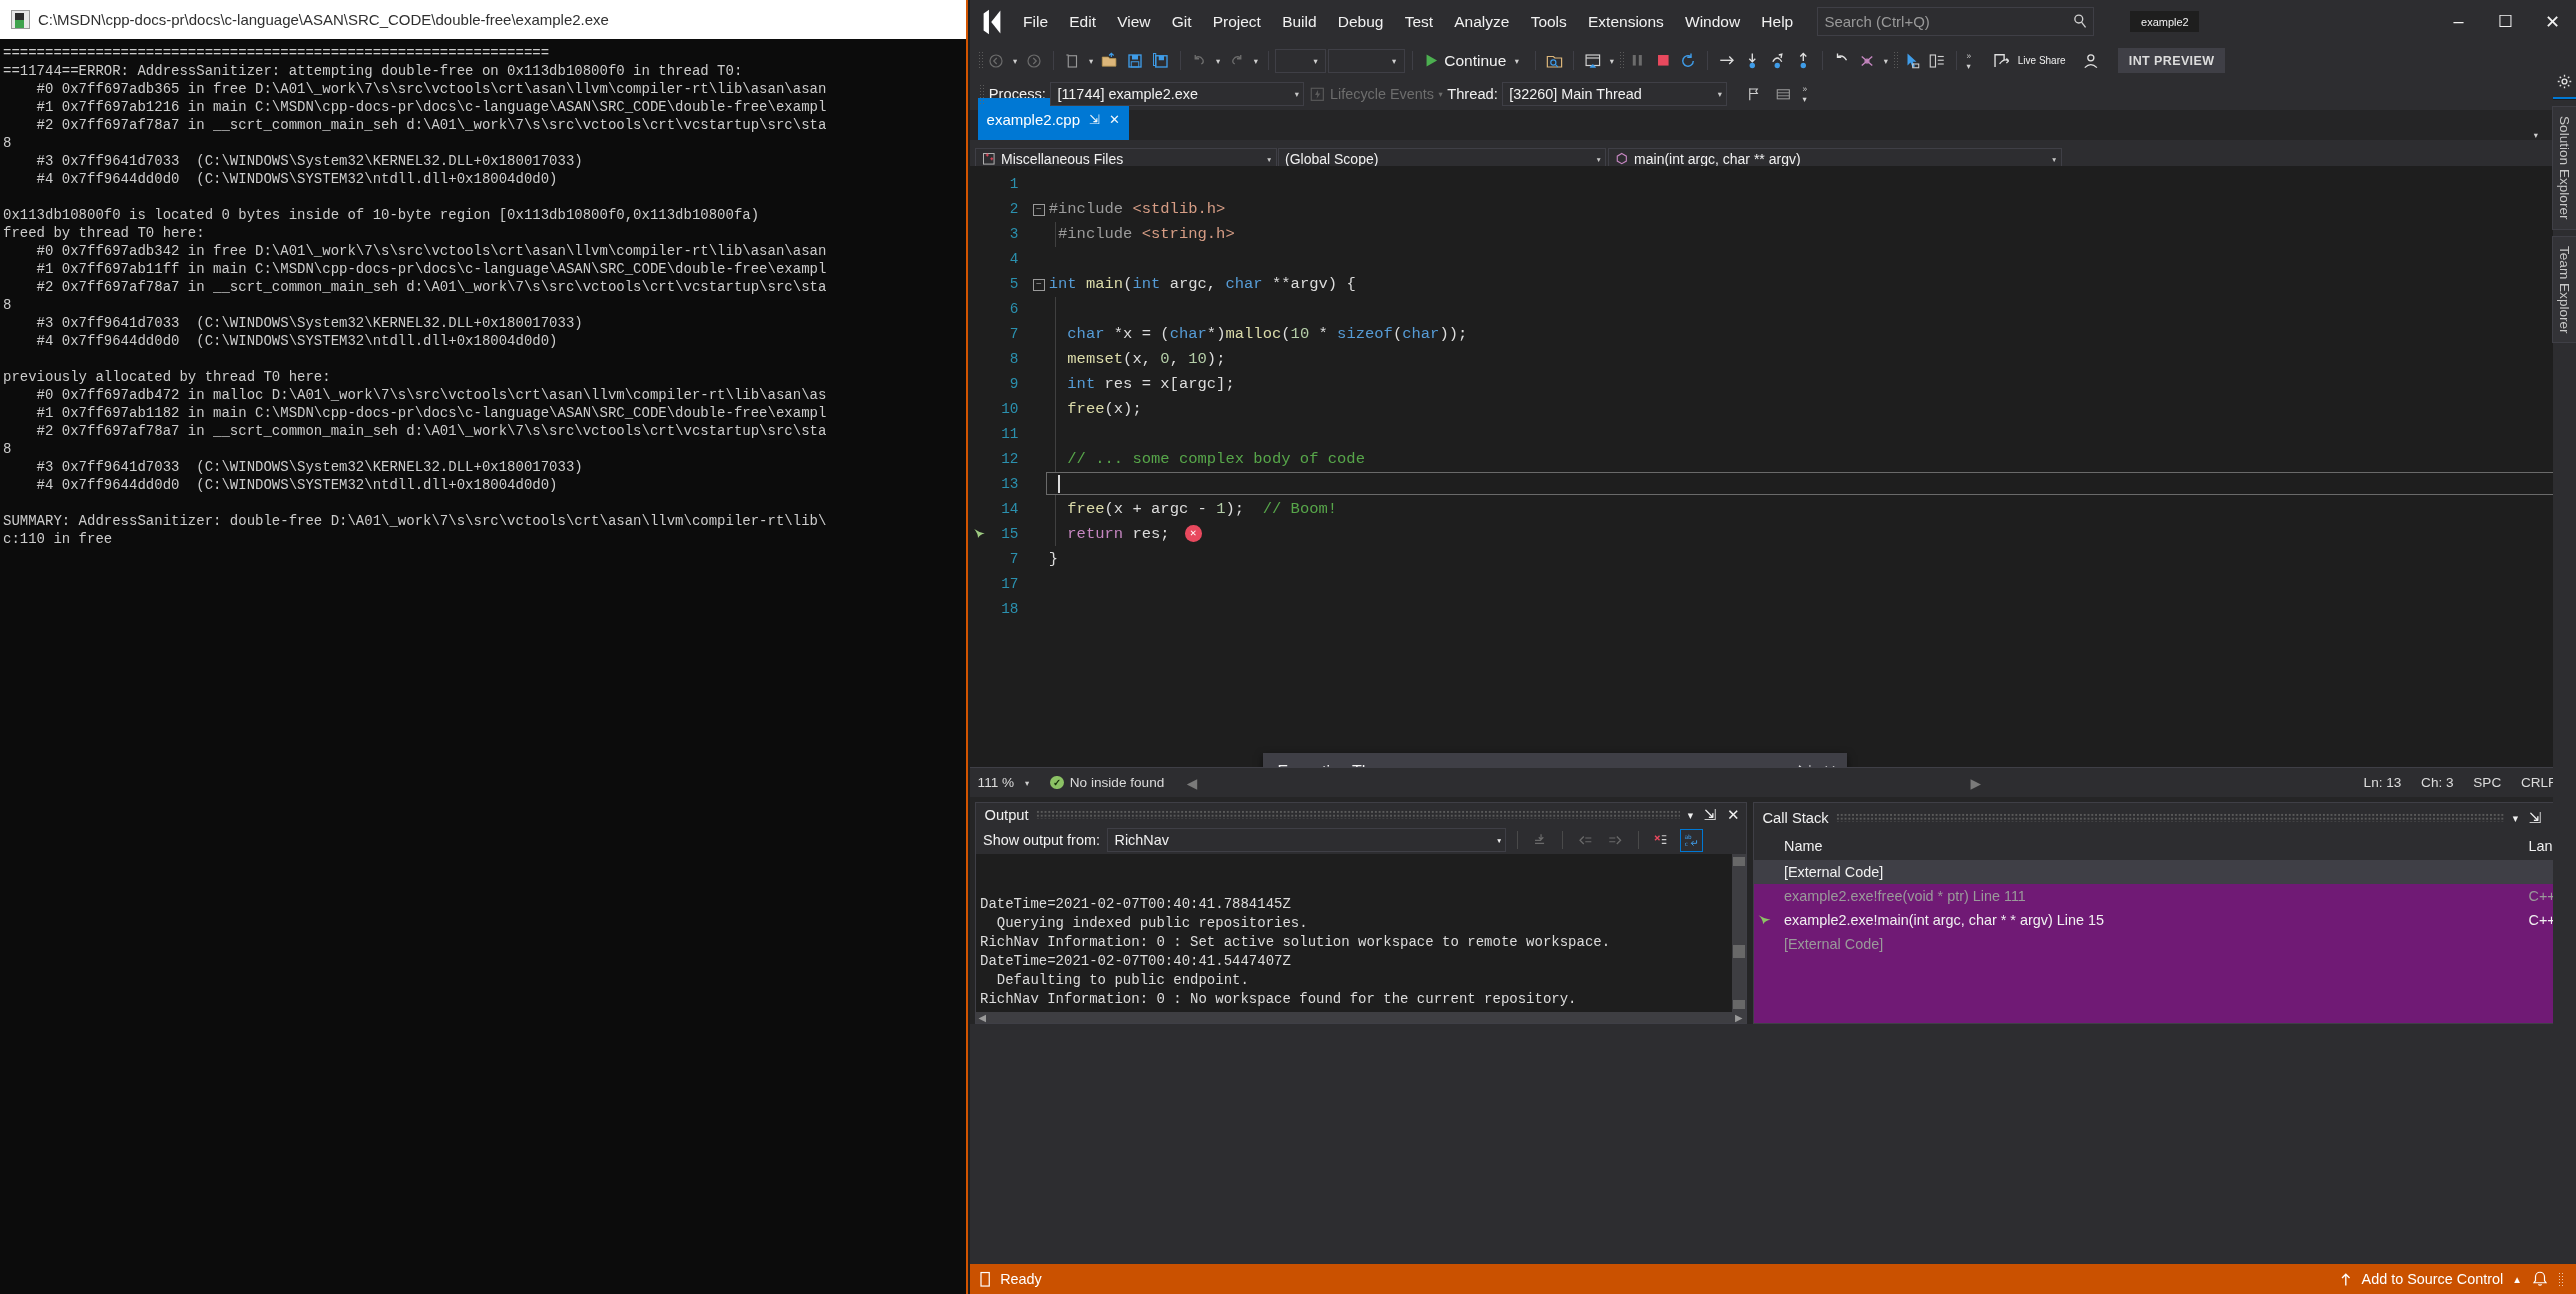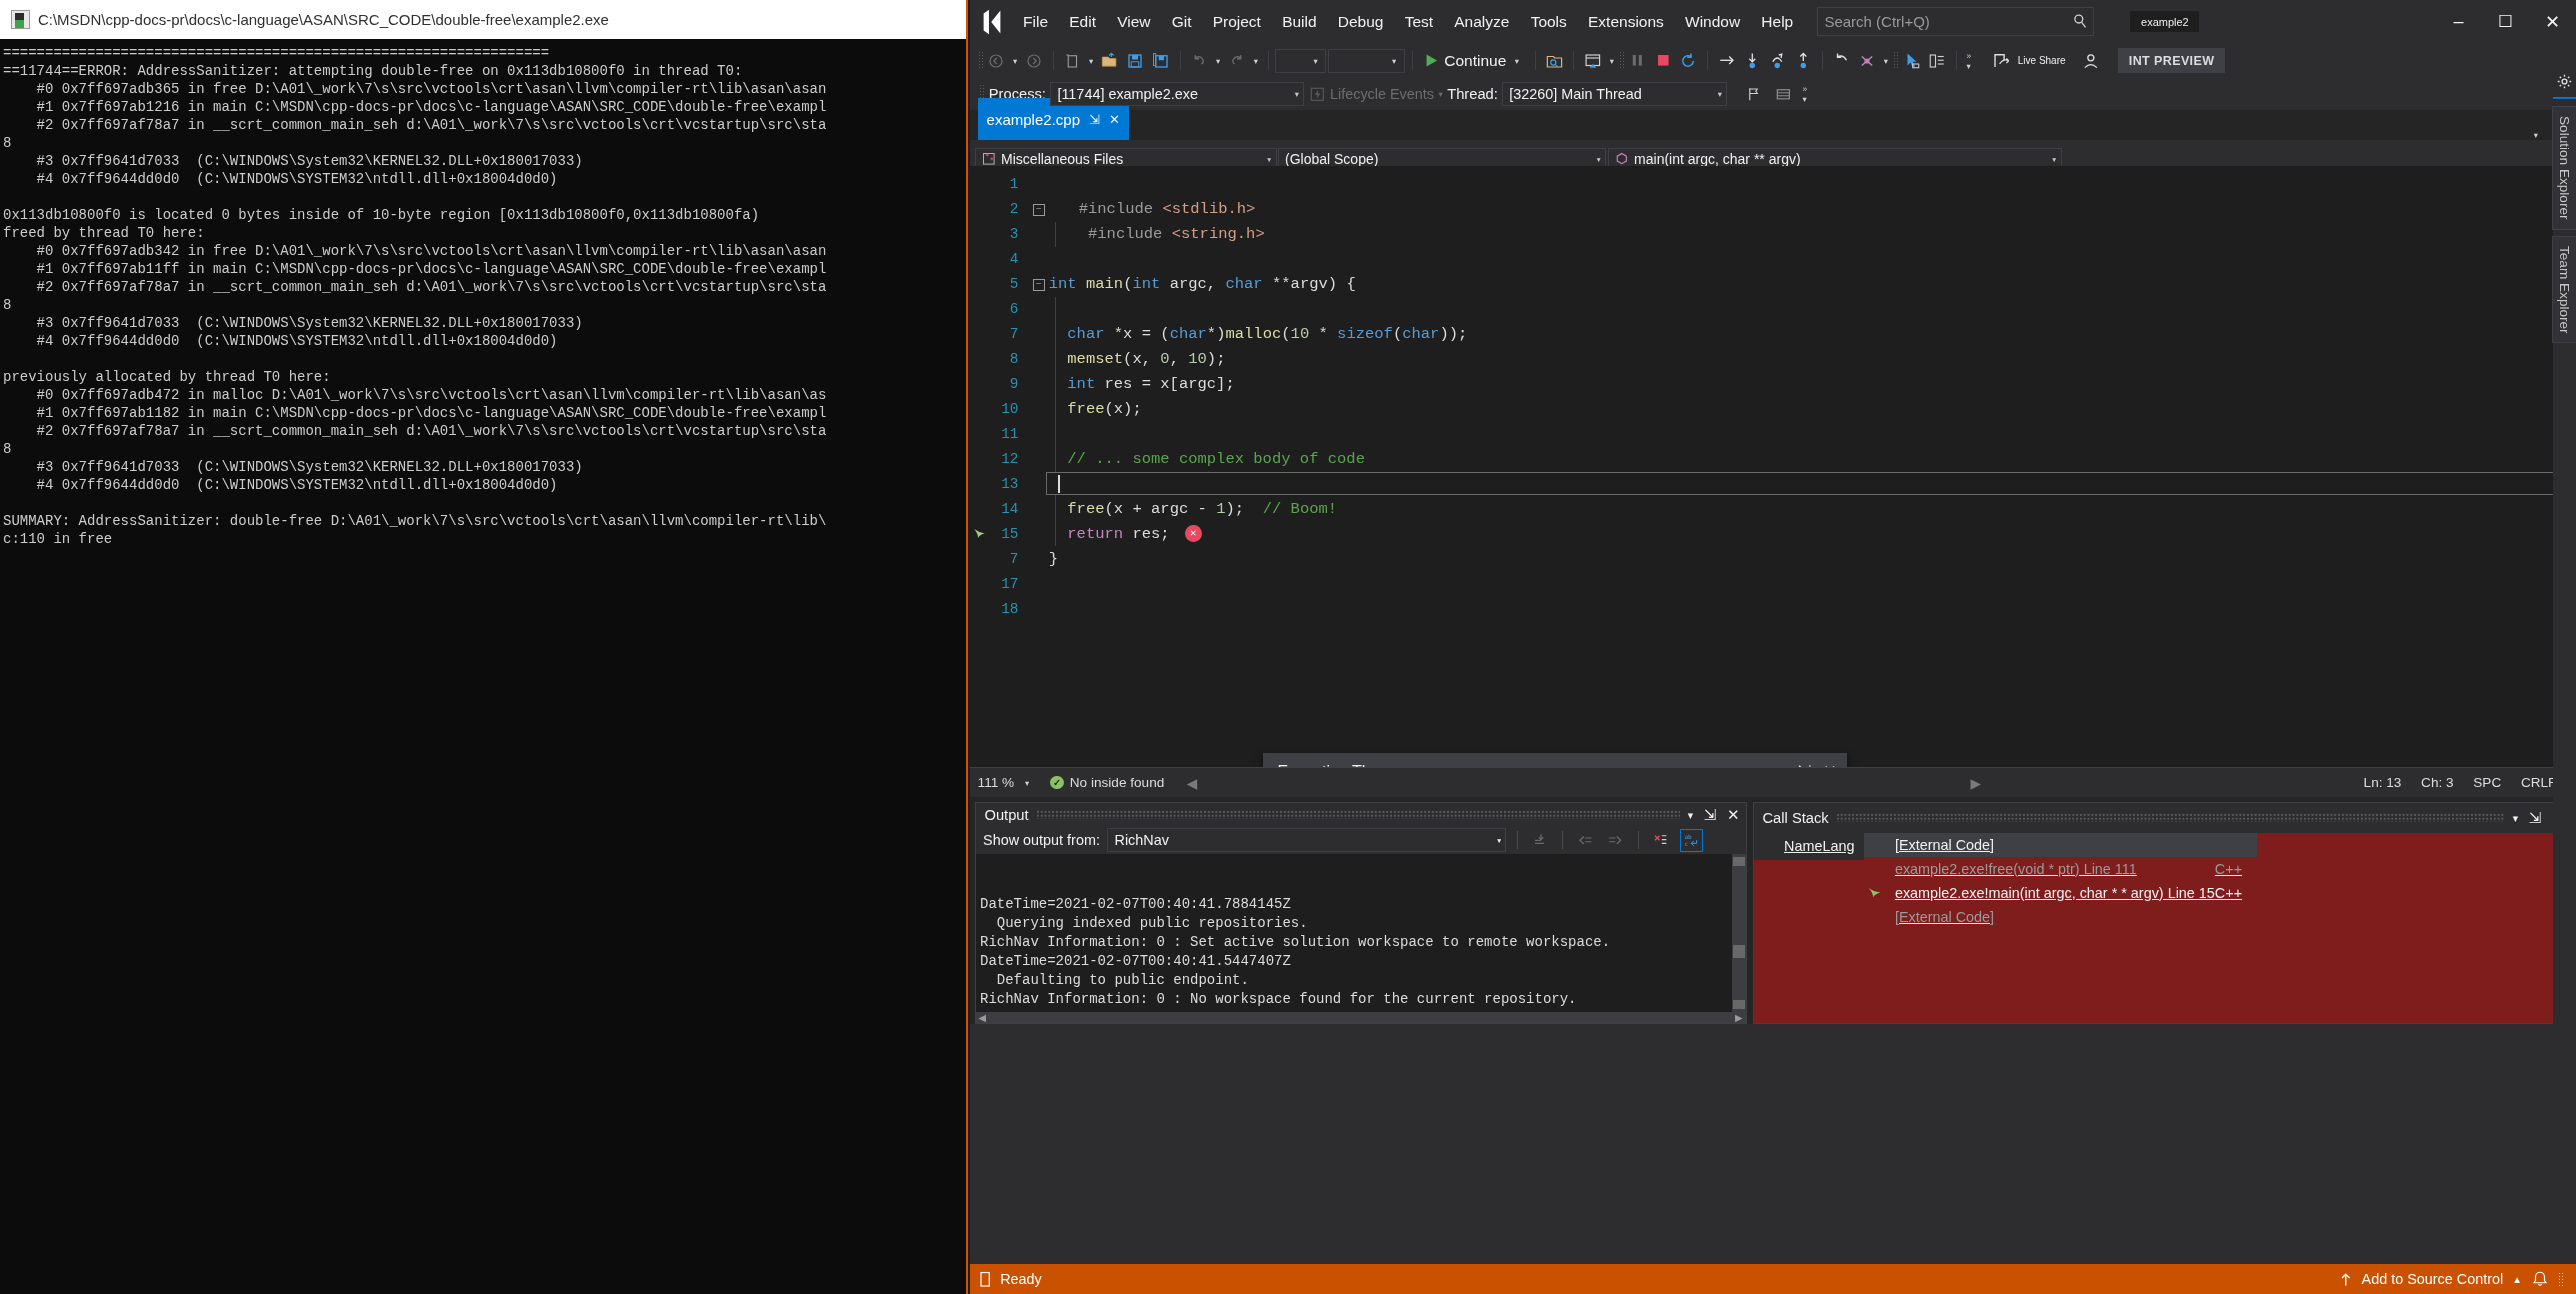--- a/index.html
+++ b/index.html
@@ -177,21 +177,21 @@
   }
   .fold {
     width: 19.7px; flex:0 0 auto; text-align:center; color:#9a9a9a; font-size: 11.3px;
   }
   .code-text { flex: 1 1 auto; }
   .kw   { color: #569cd6; }
   .fn   { color: #dcdcaa; }
   .str  { color: #d69d85; }
   .cm   { color: #57a64a; }
   .num  { color: #b5cea8; }
-  .pp   { color: #9b9b9b; margin-left: 30px; }
+  .pp   { color: #9b9b9b; }
   .plain{ color: #dcdcdc; }
   .mac  { color: #c586c0; }
   .indent-guide {
     position: absolute; width: 0.8px; background: #404040; left: 85px;
   }
   #current-line-highlight {
     position: absolute; left: 76px; right: 9px; height: 23.4px;
     border: 0.8px solid #6a6a6a; background: #1e1e1e;
   }
   #caret {
@@ -264,21 +264,21 @@
   #output-text {
     flex:1 1 auto; background:#1e1e1e; color:#dcdcdc; padding: 3px 0 0 4.5px;
     font-family: "Liberation Mono","DejaVu Sans Mono", monospace;
     font-size: 14px; line-height: 19px; white-space: pre; overflow: hidden;
     position: relative;
   }
   #output-vscroll { position:absolute; right:0; top:0; width:13.6px; bottom:0; background:#3e3e42; }
   #output-hscroll { height: 13.6px; background:#3e3e42; display:flex; align-items:center; }
 
   
-  #cs-table { flex:1 1 auto; display:flex; flex-direction:row; background:#7f1d1d; position:relative;text-decoration:underline;}
+  #cs-table { flex:1 1 auto; display:flex; flex-direction:column; background:#701a75; position:relative;}
   #cs-head { height: 27px; display:flex; align-items:center; background:#2d2d30; font-size:14.4px; color:#f1f1f1;}
   .cs-col-icon { width: 26px; }
   .cs-col-name { flex: 1 1 auto; padding-left: 4.5px;}
   .cs-col-lang { width: 42px; }
   .cs-row { height: 24px; display:flex; align-items:center; font-size:14.4px; }
   .cs-row.sel { background:#3f3f46; color:#f1f1f1; }
   .cs-row.dim { color: #9a9a9a; }
   .cs-row.cur { color: #f1f1f1; }
   #cs-vscroll { position:absolute; right:0; top:27px; bottom:0; width:13.6px; background:#3e3e42;}
 

